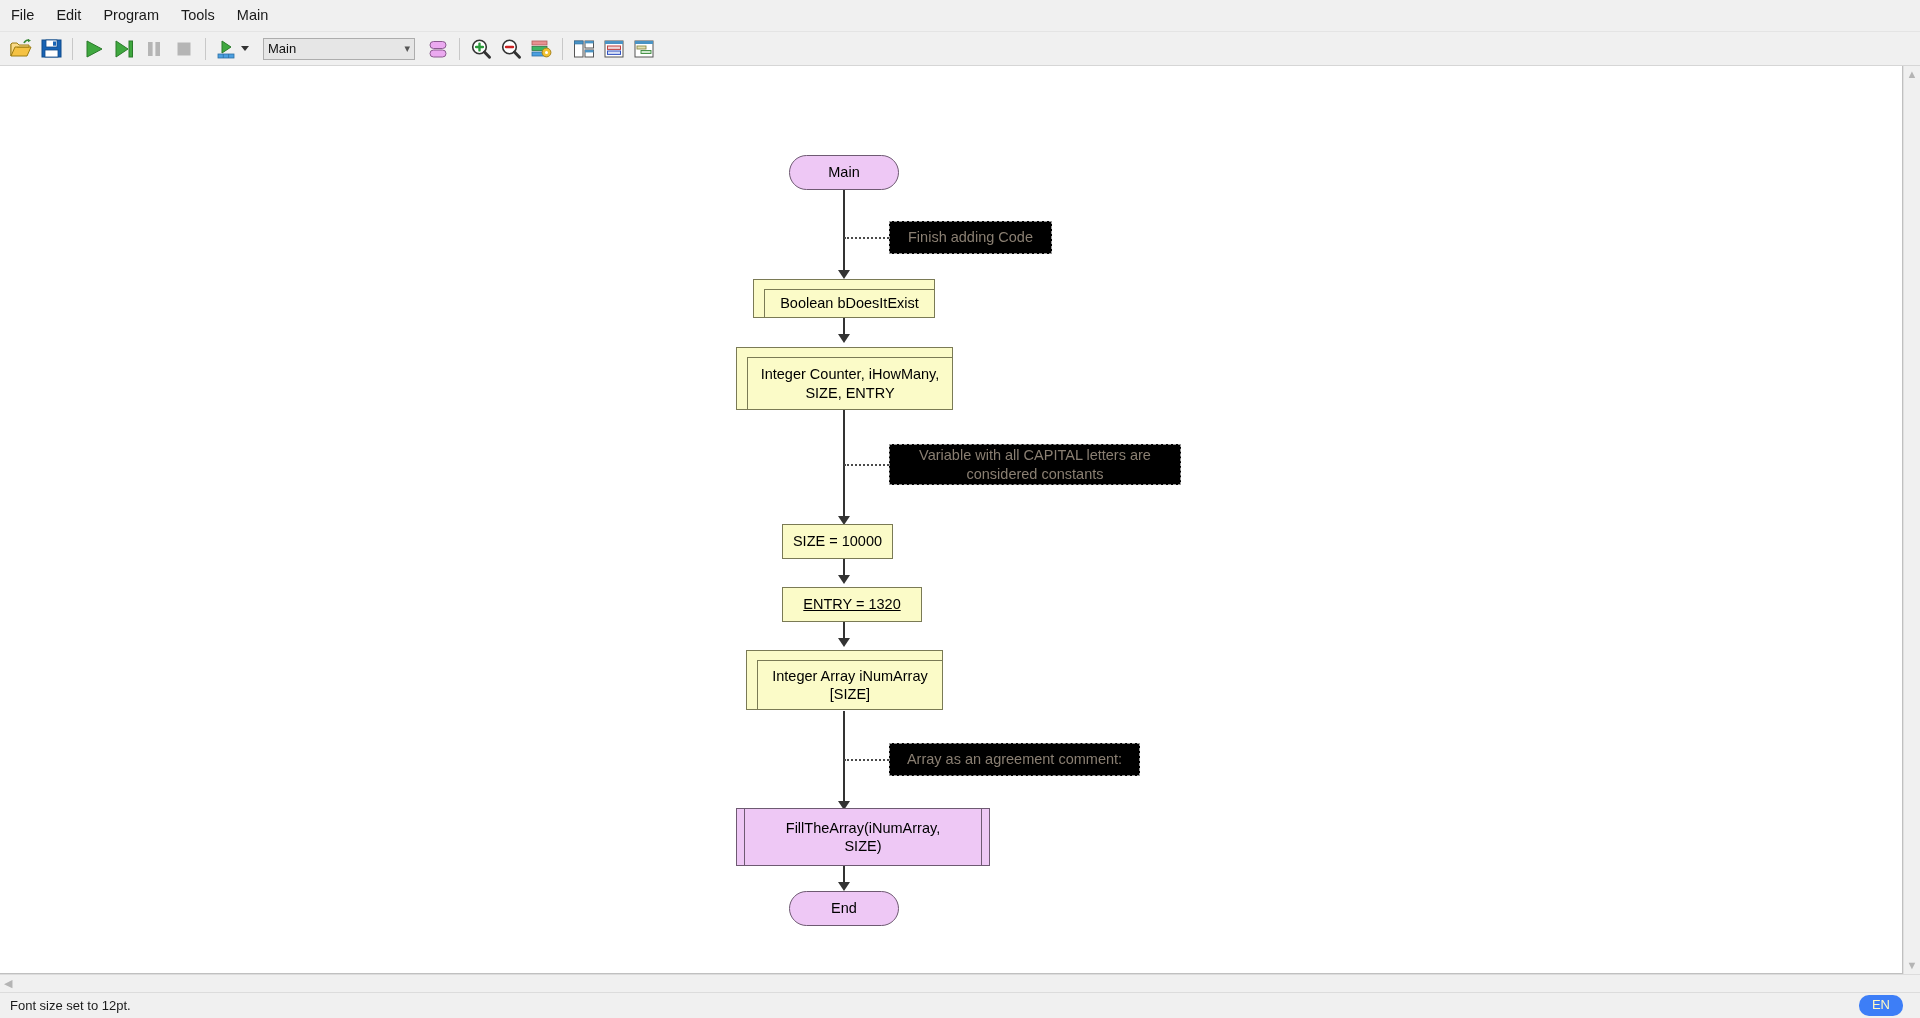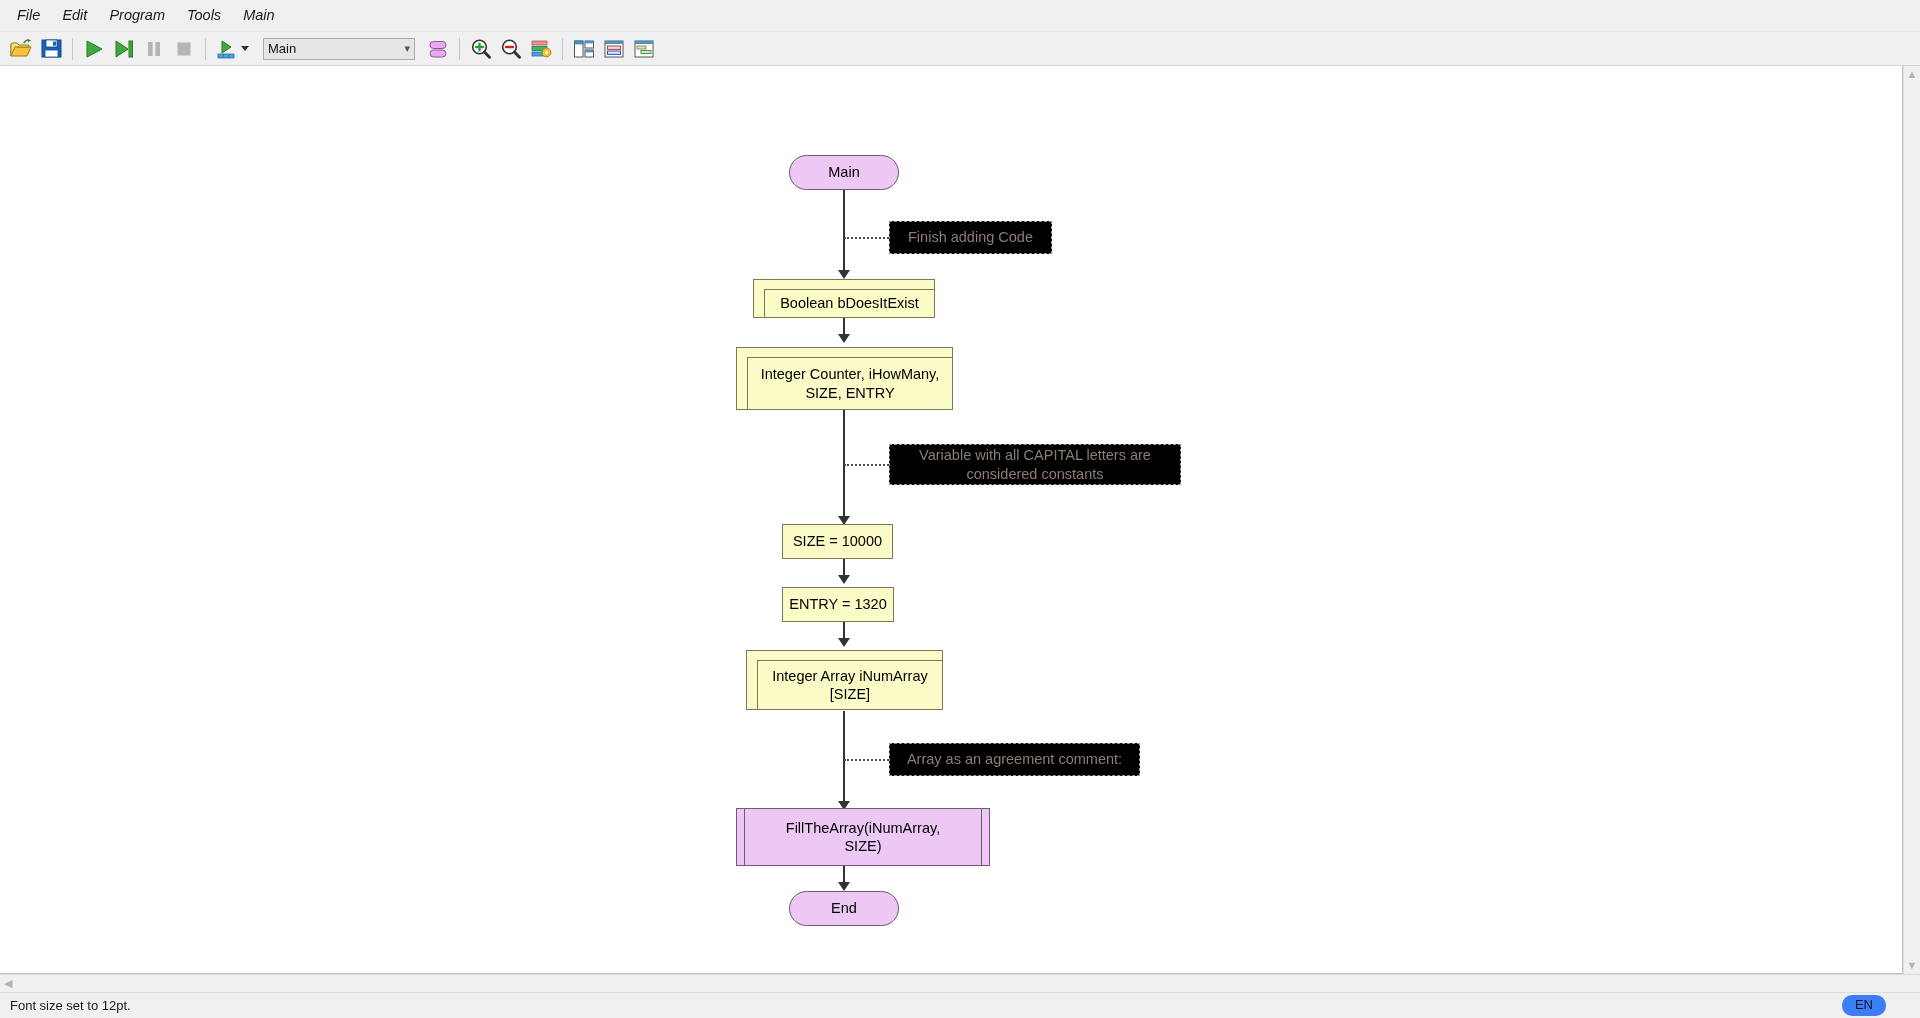--- a/index.html
+++ b/index.html
@@ -17,23 +17,21 @@
     flex-direction: column;
     background: #f0f0f0;
   }
 
   
   .menubar {
     height: 31px;
     background: #f0f0f0;
     display: flex;
     align-items: center;
-    padding-left: 6px;
     flex: 0 0 auto;
-    font-style: italic;
   }
   .menu-item {
     font-size: 14.5px;
     color: #1a1a1a;
     padding: 4px 11px;
     line-height: 1;
     cursor: default;
   }
 
   
@@ -137,26 +135,26 @@
     border-top: 1px solid #dcdcdc;
     display: flex; align-items: center;
     padding: 0 10px;
     font-size: 13px;
     color: #1a1a1a;
     flex: 0 0 auto;
     justify-content: space-between;
   }
   .lang-badge {
     background: #3d7ef7;
-    color: #0f172a;
+    color: #fef9c3;
     font-size: 13px;
     border-radius: 10px;
     padding: 2px 13px;
     line-height: 1.25;
-    margin-right: 24px;
+    margin-right: 7px;
   }
 
   
   .node {
     position: absolute;
     font-size: 14.5px;
     color: #000;
     display: flex;
     align-items: center;
     justify-content: center;
@@ -413,21 +411,21 @@
 considered constants</span>
       </div>
 
       <div class="node n-assign" style="left:782px; top:458px; width:111px; height:35px;">
         <span>SIZE = 10000</span>
       </div>
 
       <div class="arrow" style="left:843px; top:493px; height:22px;"></div>
       <div class="arrowhead" style="left:838px; top:509px;"></div>
 
-      <div class="node n-assign" style="left:782px; top:521px; width:112px; height:35px;">
+      <div class="node n-assign" style="left:782px; top:521px; width:140px; height:35px;text-decoration:underline;">
         <span>ENTRY = 1320</span>
       </div>
 
       <div class="arrow" style="left:843px; top:556px; height:23px;"></div>
       <div class="arrowhead" style="left:838px; top:572px;"></div>
 
       <div class="node n-declare" style="left:746px; top:584px; width:197px; height:60px;">
         <span class="inner">Integer Array iNumArray
 [SIZE]</span>
       </div>

